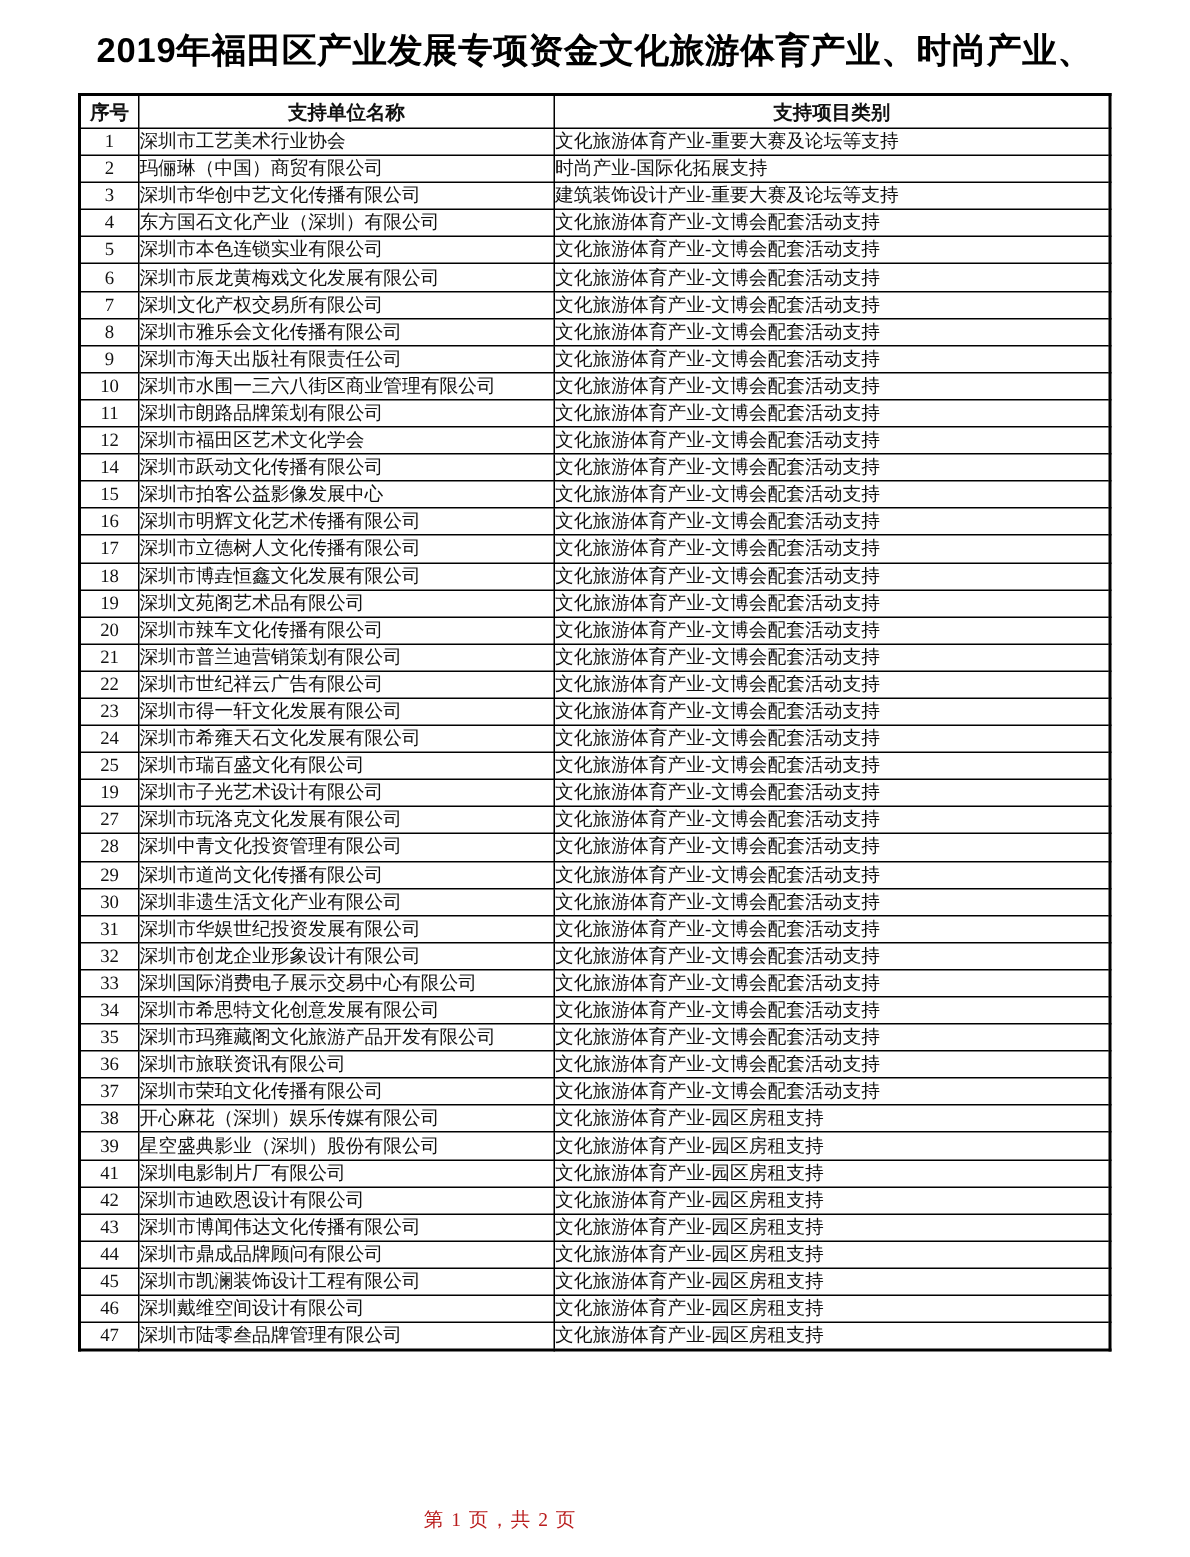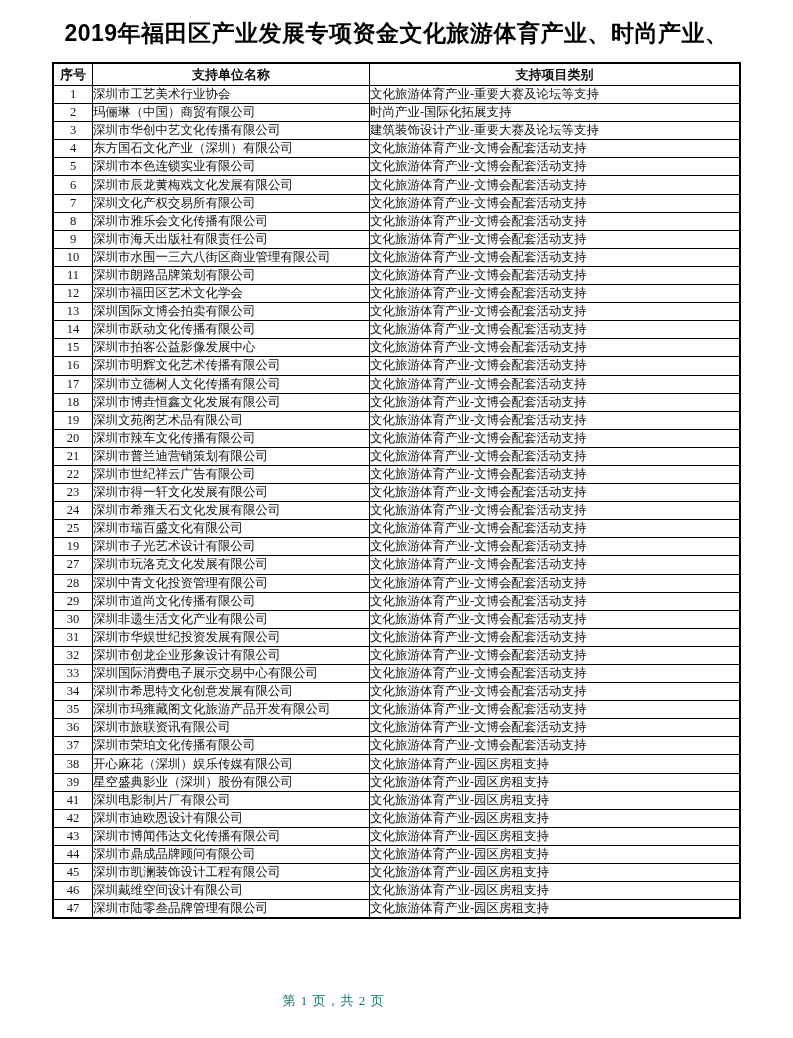--- a/index.html
+++ b/index.html
@@ -63,25 +63,25 @@
   td.c-name, td.c-cat {
     text-align: left;
     padding-left: 4px;
   }
   .col-no   { width: 38px; }
   .col-name { width: 266px; }
   .col-cat  { width: 356px; }
   .footer {
     position: absolute;
     left: 0;
-    bottom: 28px;
+    bottom: 16px;
     width: 667px;
     text-align: center;
     font-size: 13px;
-    color: #0f766e;
+    color: #b91c1c;
     font-family: "Liberation Serif", "DejaVu Serif", serif;
     letter-spacing: 1px;
   }
 </style>
 </head>
 <body>
 
 <div class="page">
 
   <div class="doc-title">
@@ -156,25 +156,20 @@
           <td class="c-no">11</td>
           <td class="c-name">深圳市朗路品牌策划有限公司</td>
           <td class="c-cat">文化旅游体育产业-文博会配套活动支持</td>
         </tr>
         <tr>
           <td class="c-no">12</td>
           <td class="c-name">深圳市福田区艺术文化学会</td>
           <td class="c-cat">文化旅游体育产业-文博会配套活动支持</td>
         </tr>
         <tr>
-          <td class="c-no">13</td>
-          <td class="c-name">深圳国际文博会拍卖有限公司</td>
-          <td class="c-cat">文化旅游体育产业-文博会配套活动支持</td>
-        </tr>
-        <tr>
           <td class="c-no">14</td>
           <td class="c-name">深圳市跃动文化传播有限公司</td>
           <td class="c-cat">文化旅游体育产业-文博会配套活动支持</td>
         </tr>
         <tr>
           <td class="c-no">15</td>
           <td class="c-name">深圳市拍客公益影像发展中心</td>
           <td class="c-cat">文化旅游体育产业-文博会配套活动支持</td>
         </tr>
         <tr>

